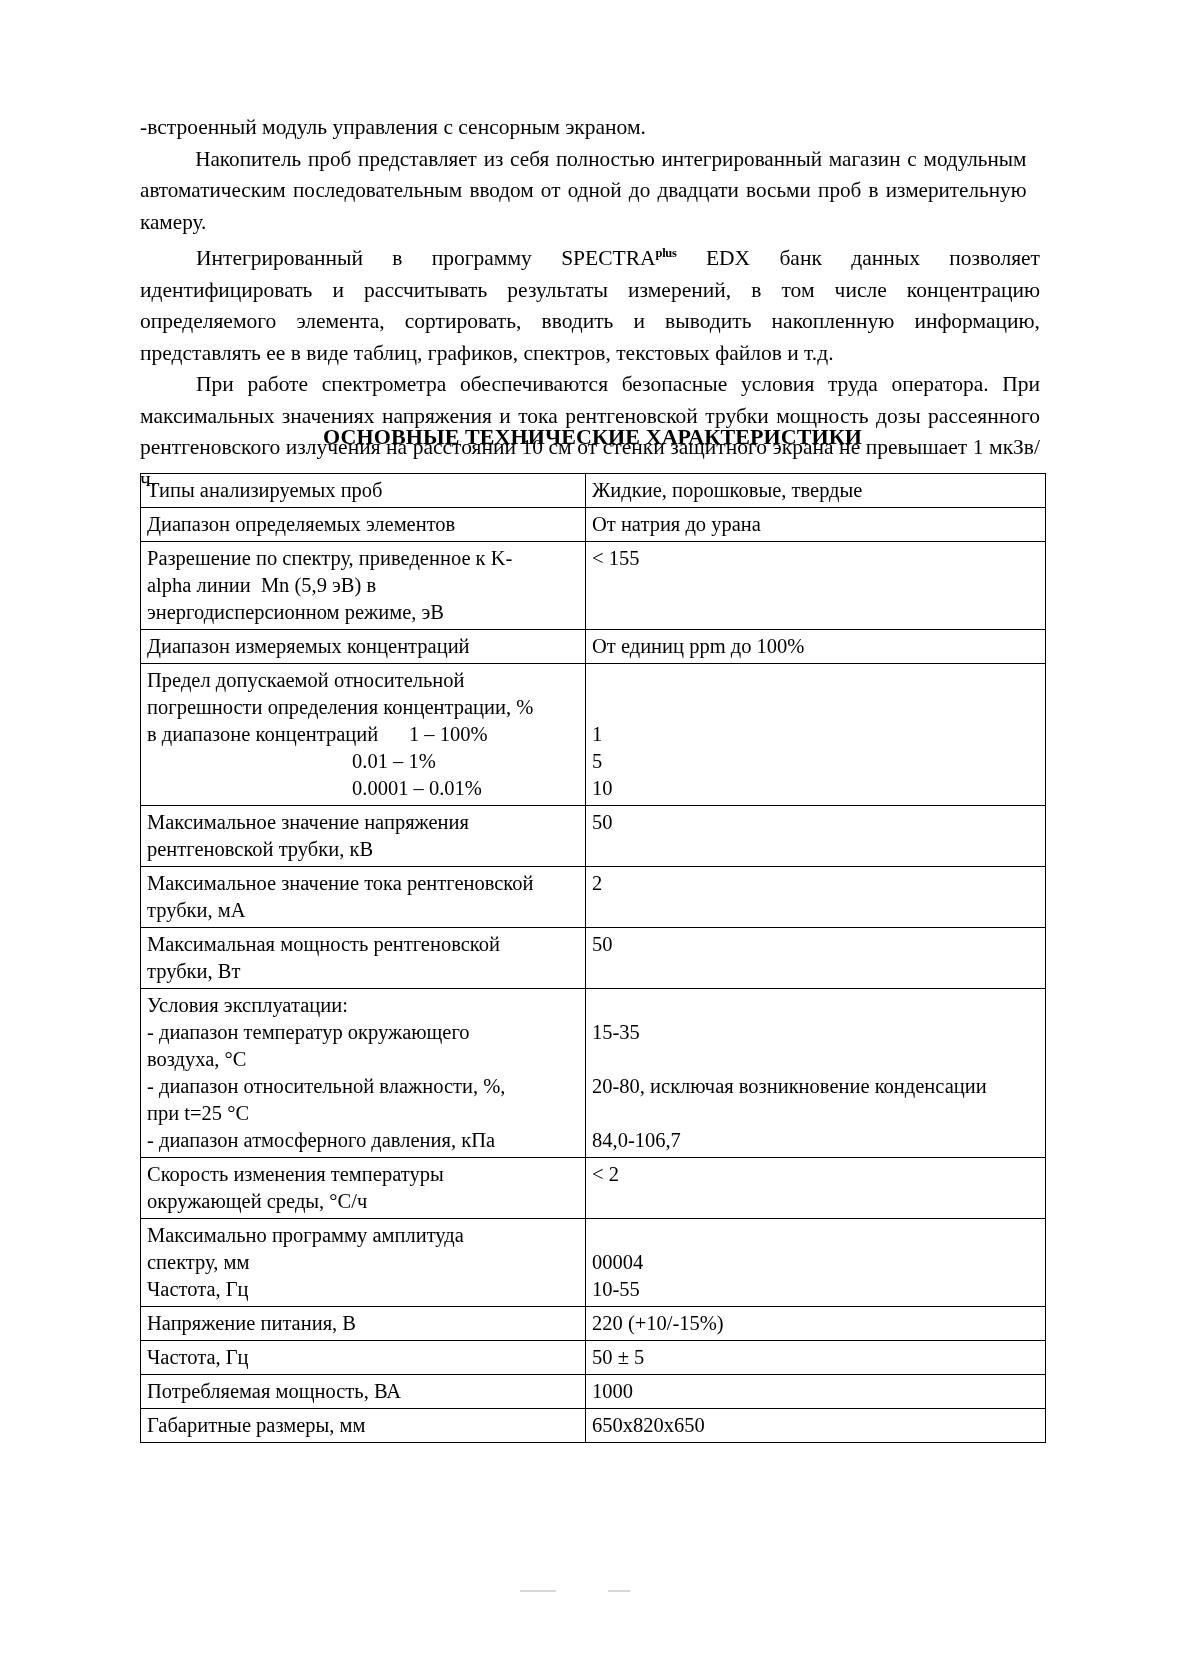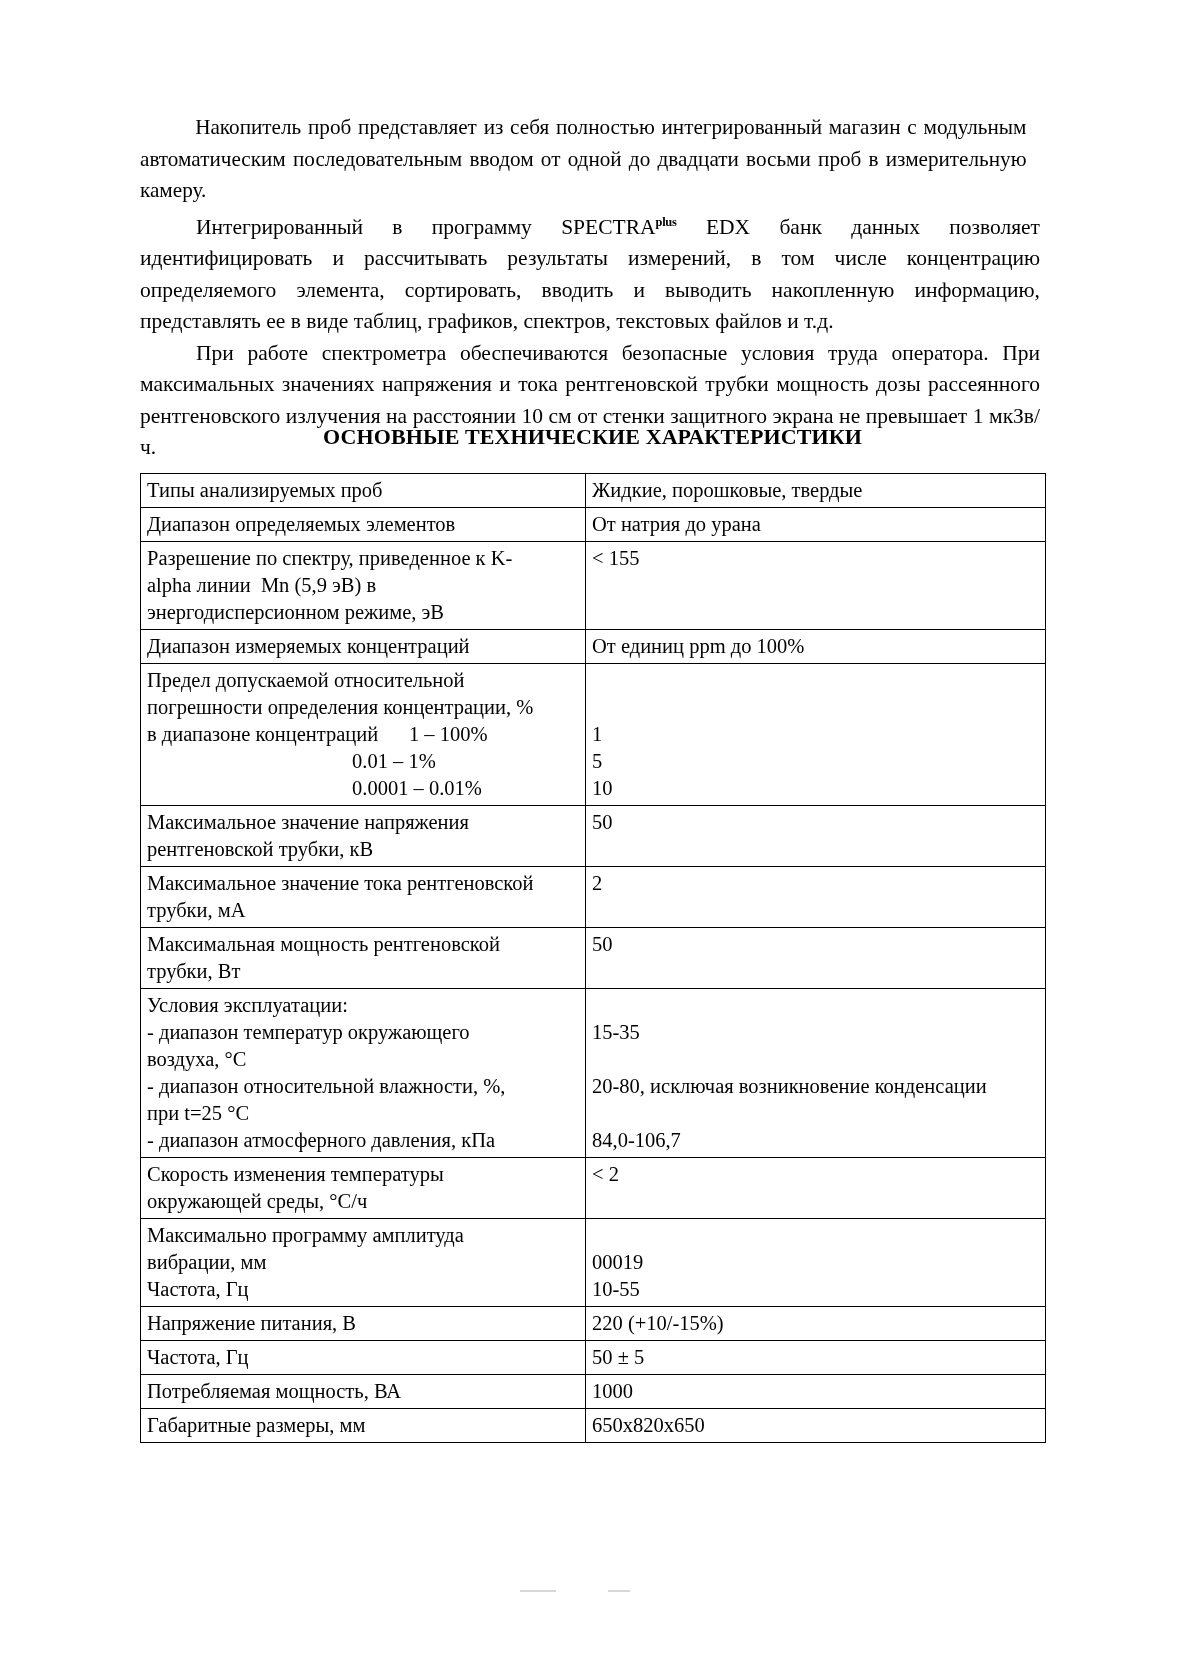--- a/index.html
+++ b/index.html
@@ -96,20 +96,21 @@
   }
   .fm1 { left: 520px; width: 36px; top: 4px; }
   .fm2 { left: 608px; width: 22px; top: 4px; }
 </style>
 </head>
 <body>
 
 <div class="page">
 
   <div class="body-text">
+    <p class="para no-indent">-встроенный модуль управления с сенсорным экраном.</p>
     <p class="para first-line-indent condensed">Накопитель проб представляет из себя полностью интегрированный магазин с модульным автоматическим последовательным вводом от одной до двадцати восьми проб в измерительную камеру.</p>
     <p class="para first-line-indent"><span>Интегрированный   в   программу   SPECTRA</span><sup class="sup-plus">plus</sup><span> EDX   банк   данных   позволяет идентифицировать и рассчитывать результаты измерений, в том числе концентрацию определяемого элемента, сортировать, вводить и выводить накопленную информацию, представлять ее в виде таблиц, графиков, спектров, текстовых файлов и т.д.</span></p>
     <p class="para first-line-indent">При работе спектрометра обеспечиваются безопасные условия труда  оператора. При максимальных значениях напряжения и тока рентгеновской трубки мощность дозы рассеянного рентгеновского излучения на расстоянии 10 см от стенки защитного экрана не превышает 1 мкЗв/ч.</p>
   </div>
 
   <div class="section-title">ОСНОВНЫЕ ТЕХНИЧЕСКИЕ ХАРАКТЕРИСТИКИ</div>
 
   <table class="spec">
     <colgroup>
         <col class="c1">
@@ -216,26 +217,26 @@
             <span class="rowline">Скорость изменения температуры</span>
             <span class="rowline">окружающей среды, °С/ч</span>
           </td>
           <td class="right-cell">
             <span class="rowline">&lt; 2</span>
           </td>
         </tr>
         <tr>
           <td class="left-cell">
             <span class="rowline">Максимально программу амплитуда</span>
-            <span class="rowline">вибрации, мм</span>
+            <span class="rowline">спектру, мм</span>
             <span class="rowline">Частота, Гц</span>
           </td>
           <td class="right-cell">
             <span class="rowline">&nbsp;</span>
-            <span class="rowline">00019</span>
+            <span class="rowline">00004</span>
             <span class="rowline">10-55</span>
           </td>
         </tr>
         <tr>
           <td class="left-cell">
             <span class="rowline">Напряжение питания, В</span>
           </td>
           <td class="right-cell">
             <span class="rowline">220 (+10/-15%)</span>
           </td>

